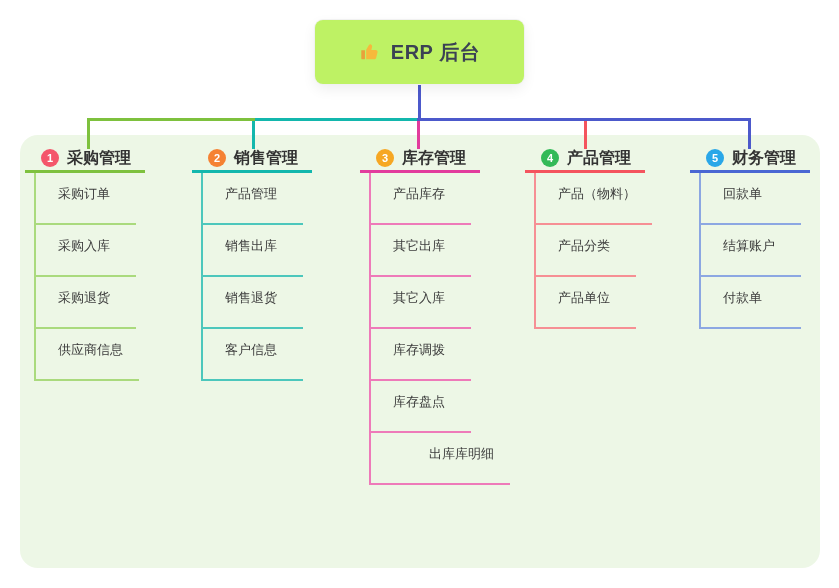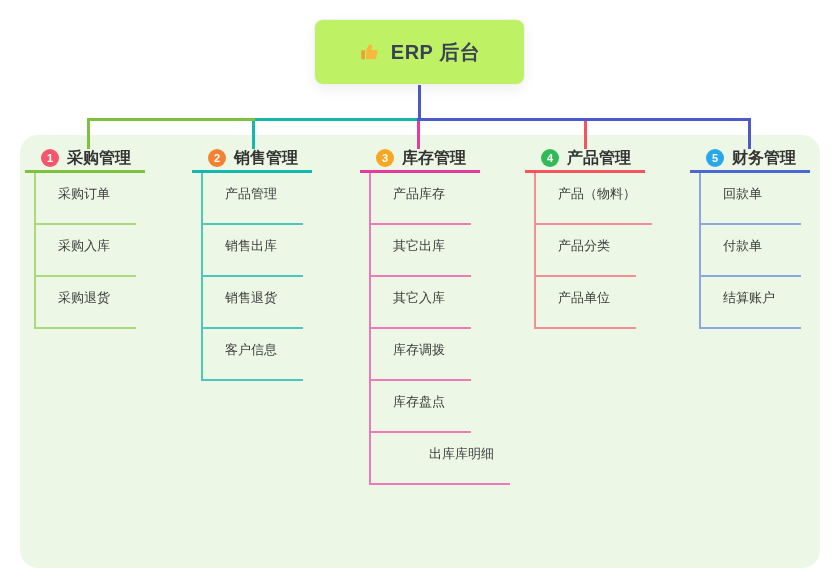--- a/index.html
+++ b/index.html
@@ -58,20 +58,23 @@
         </div>
         <div class="children" style="border-left-color: rgb(170, 218, 125);">
           <div class="child" style="border-bottom-color: rgb(170, 218, 125);">
             <span class="child-label">采购订单</span>
           </div>
           <div class="child" style="border-bottom-color: rgb(170, 218, 125);">
             <span class="child-label">采购入库</span>
           </div>
           <div class="child" style="border-bottom-color: rgb(170, 218, 125);">
             <span class="child-label">采购退货</span>
+          </div>
+          <div class="child" style="border-bottom-color: rgb(170, 218, 125);">
+            <span class="child-label">供应商信息</span>
           </div>
         </div>
       </div>
       <div class="branch" style="left: 192px;">
         <div class="branch-title" style="border-bottom-color: rgb(19, 183, 173);">
           <span class="badge" style="background: rgb(245, 130, 51);">2</span>
           <span class="branch-title-text">销售管理</span>
         </div>
         <div class="children" style="border-left-color: rgb(76, 199, 188);">
           <div class="child" style="border-bottom-color: rgb(76, 199, 188);">
@@ -134,22 +137,22 @@
       <div class="branch" style="left: 690px;">
         <div class="branch-title" style="border-bottom-color: rgb(74, 103, 211);">
           <span class="badge" style="background: rgb(42, 167, 232);">5</span>
           <span class="branch-title-text">财务管理</span>
         </div>
         <div class="children" style="border-left-color: rgb(140, 167, 226);">
           <div class="child" style="border-bottom-color: rgb(140, 167, 226);">
             <span class="child-label">回款单</span>
           </div>
           <div class="child" style="border-bottom-color: rgb(140, 167, 226);">
-            <span class="child-label">付款单</span>
+            <span class="child-label">结算账户</span>
           </div>
           <div class="child" style="border-bottom-color: rgb(140, 167, 226);">
-            <span class="child-label">结算账户</span>
+            <span class="child-label">付款单</span>
           </div>
         </div>
       </div>
     </div>
 
 </div>
 
 </body></html>

